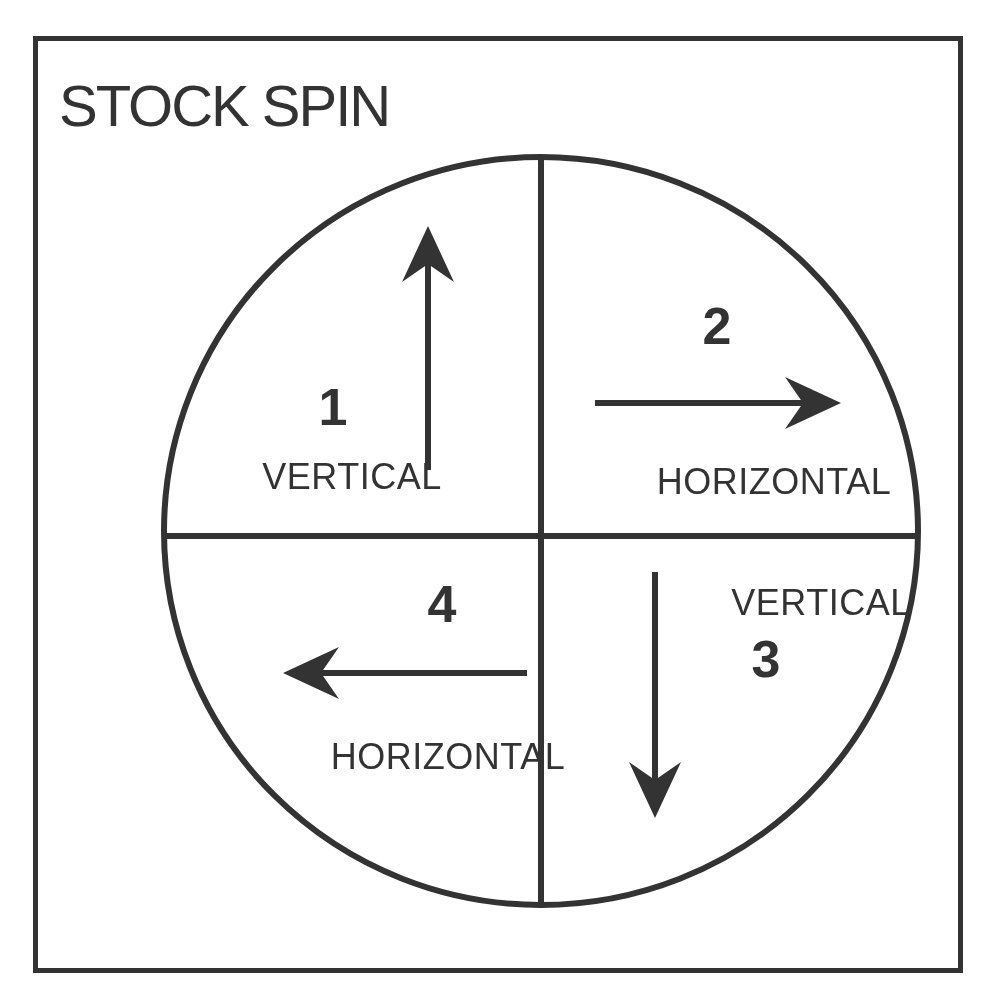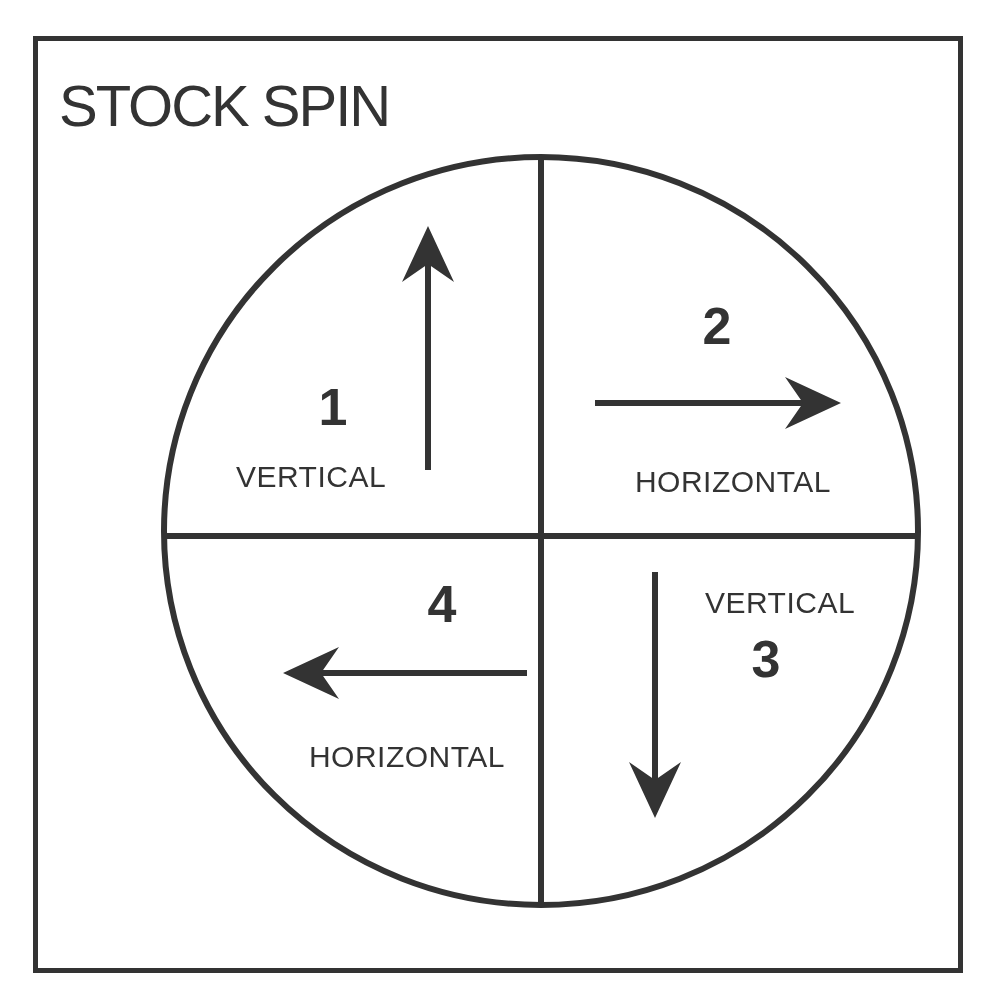--- a/index.html
+++ b/index.html
@@ -46,23 +46,24 @@
     position: absolute;
     transform: translate(-50%, -50%);
     white-space: nowrap;
     color: #333333;
   }
   .qnumber {
     font-size: 52px;
     font-weight: 700;
   }
   .qlabel {
-    font-size: 30px;
+    font-size: 36px;
     font-weight: 400;
     letter-spacing: 0.5px;
+    margin-left: 41px;
   }
   
   .q1-number { left: 333px; top: 407px; }
   .q1-label  { left: 311px; top: 477px; }
   .q2-number { left: 717px; top: 326px; }
   .q2-label  { left: 733px; top: 482px; }
   .q3-label  { left: 780px; top: 603px; }
   .q3-number { left: 766px; top: 659px; }
   .q4-number { left: 442px; top: 604px; }
   .q4-label  { left: 407px; top: 757px; }

